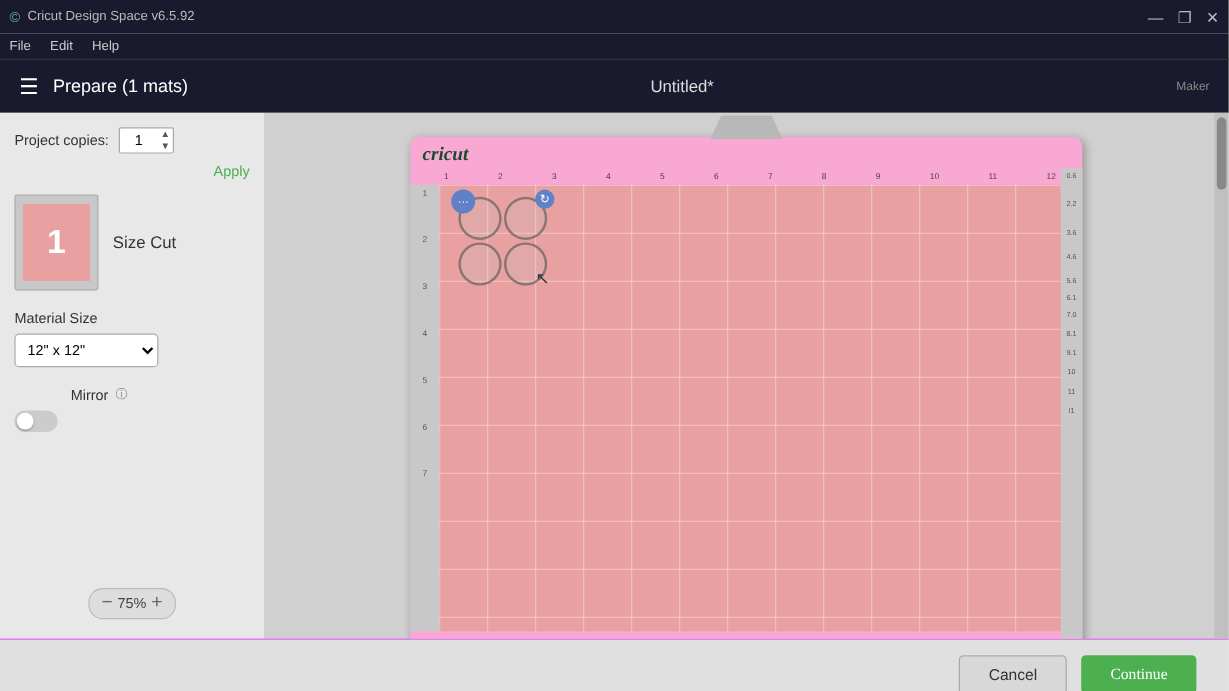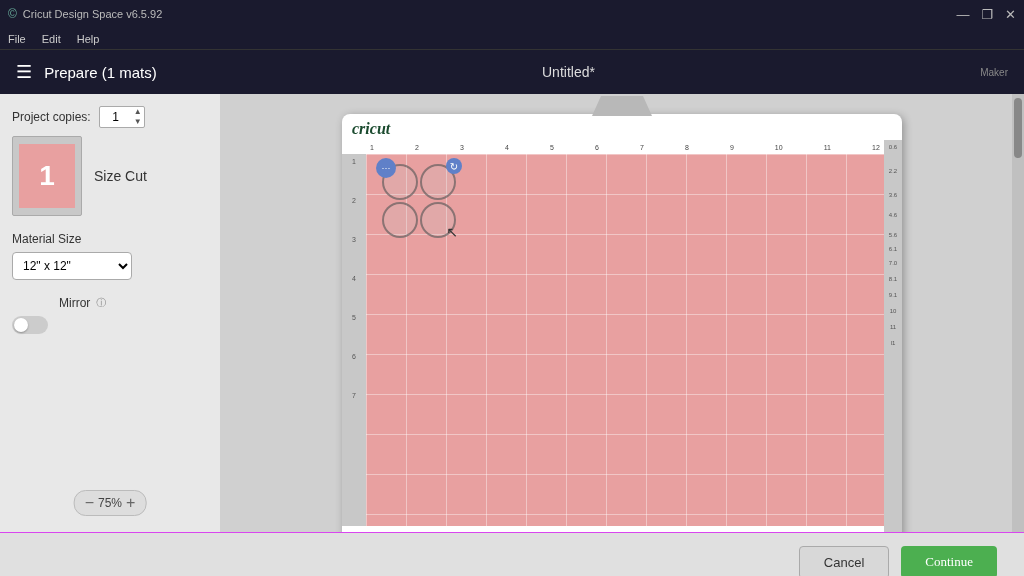--- a/index.html
+++ b/index.html
@@ -180,21 +180,21 @@
       display: flex;
       align-items: flex-start;
       justify-content: center;
       padding-top: 10px;
       padding-bottom: 10px;
     }
 
     #cutting-mat {
       width: 560px;
       height: 430px;
-      background: #ffffff;
+      background: #f9a8d4;
       border-radius: 8px 8px 4px 4px;
       position: relative;
       box-shadow: 2px 2px 8px rgba(0,0,0,0.3);
     }
 
     
     #mat-top-tab {
       width: 60px; height: 20px;
       background: #b8b8b8;
       border-radius: 4px 4px 0 0;
@@ -323,20 +323,21 @@
       <span style="font-size:12px;color:#333;">Project copies:</span>
       <div id="copies-input-wrap">
         <input id="copies-input" type="text" value="1" style="width: 32px; border: none; outline: none; font-size: 12px; text-align: center; padding: 2px 4px;">
         <div id="copies-spinners">
           <span style="font-size:8px;line-height:10px;cursor:pointer;color:#555;padding:0 2px;">▲</span>
           <span style="font-size:8px;line-height:10px;cursor:pointer;color:#555;padding:0 2px;">▼</span>
         </div>
       </div>
     </div>
 
+    <span id="apply-btn" style="display:block;color:#4caf50;font-size:12px;cursor:pointer;text-align:right;margin-bottom:12px;">Apply</span>
 
     <div id="mat-item">
       <div id="mat-thumb">
         <div id="mat-thumb-inner">
           <span id="mat-number" style="font-size:28px;font-weight:bold;color:white;">1</span>
         </div>
       </div>
       <span id="mat-label" style="font-size:14px;color:#333;font-weight:500;">Size Cut</span>
     </div>
 

